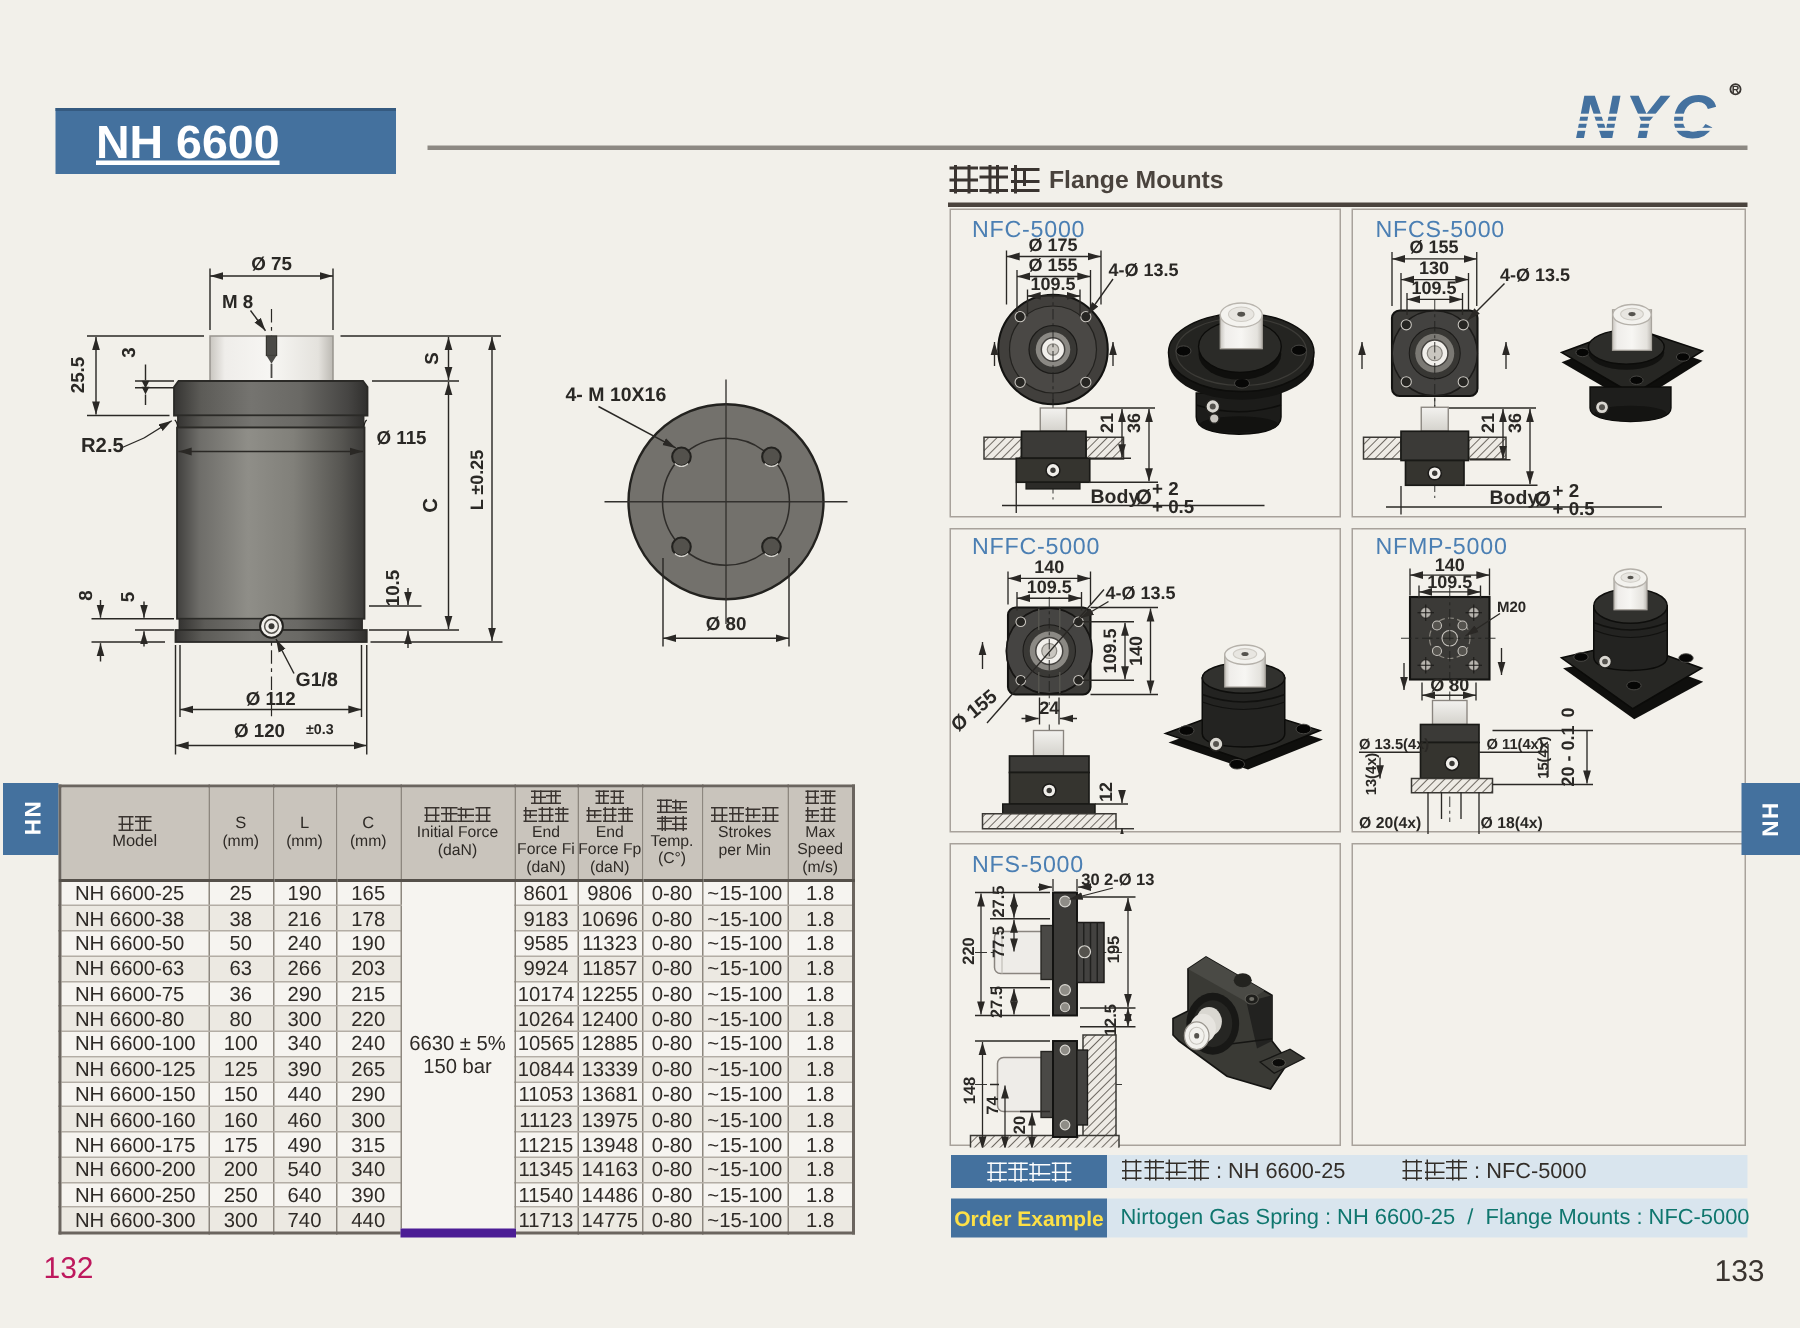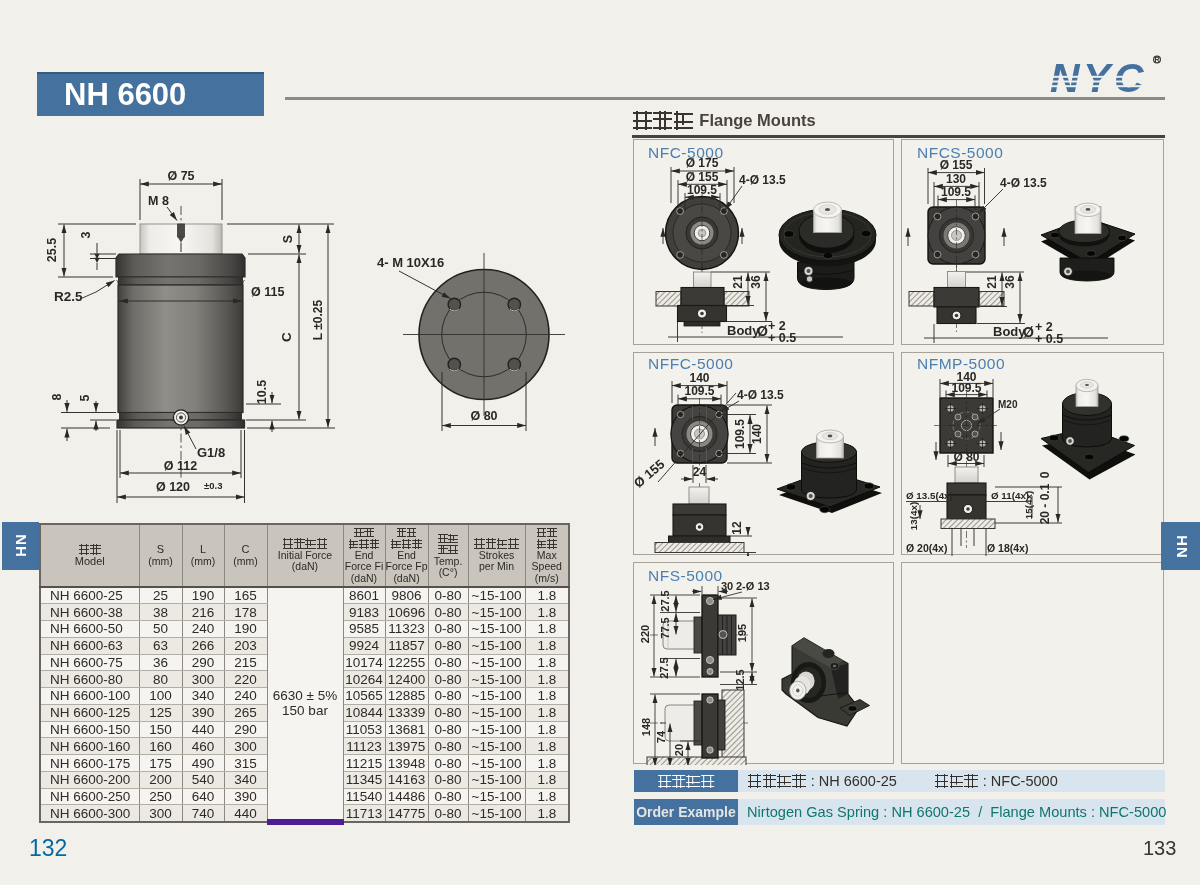--- a/index.html
+++ b/index.html
@@ -4,42 +4,42 @@
 body{width:1200px;height:885px;position:relative;background:#f2f0ea;font-family:"Liberation Sans",sans-serif;overflow:hidden;}
 .abs{position:absolute;}
 .cj{display:inline-block;width:0.94em;height:0.94em;margin:0 .045em;vertical-align:-0.13em;background-repeat:no-repeat;
  background-image:linear-gradient(var(--c,#3a3430),var(--c,#3a3430)),linear-gradient(var(--c,#3a3430),var(--c,#3a3430)),linear-gradient(var(--c,#3a3430),var(--c,#3a3430)),linear-gradient(var(--c,#3a3430),var(--c,#3a3430)),linear-gradient(var(--c,#3a3430),var(--c,#3a3430));
  background-size:100% .1em,100% .1em,100% .1em,.1em 100%,.1em 100%;
  background-position:0 .05em,0 55%,0 calc(100% - .02em),20% 0,74% 0;}
 .cj2{background-position:0 .05em,0 40%,0 calc(100% - .02em),30% 0,64% 0;}
 .cj3{background-size:100% .1em,100% .1em,100% .1em,.1em 100%,.1em 55%;background-position:0 .12em,0 60%,0 calc(100% - .02em),14% 0,50% .2em;}
 
 #titlebox{left:37px;top:72px;width:227px;height:42px;background:#44719e;border-top:2px solid #355a80;}
-#titlebox span{position:absolute;left:27px;top:3px;color:#fff;font-size:31px;font-weight:bold;letter-spacing:0px;}
+#titlebox span{position:absolute;left:27px;top:3px;color:#fff;font-size:31px;font-weight:bold;letter-spacing:0px;text-decoration:underline;}
 #hr1{left:285px;top:97px;width:880px;height:3px;background:#8d8983;}
 #fmhead{left:632px;top:109px;width:540px;height:26px;color:#4a433d;font-size:20px;font-weight:bold;}
 #fmhead .en{font-size:16.5px;vertical-align:1px;}
 #fmunder{left:632px;top:135px;width:533px;height:2.5px;background:#4a433d;}
 .panel{background:#f3f1eb;border:1.5px solid #a8a29b;}
 #p1{left:633px;top:139px;width:259px;height:204px;}
 #p2{left:901px;top:139px;width:261px;height:204px;}
 #p3{left:633px;top:352px;width:259px;height:201px;}
 #p4{left:901px;top:352px;width:261px;height:201px;}
 #p5{left:633px;top:562px;width:259px;height:200px;}
 #p6{left:901px;top:562px;width:261px;height:200px;}
 #f1b{left:634px;top:770px;width:104px;height:22px;background:#44719e;color:#fff;font-size:14px;}
 #f1b .in{position:absolute;left:50%;top:50%;transform:translate(-50%,-50%);white-space:nowrap;--c:#fff;}
 #f1t{left:738px;top:770px;width:427px;height:22px;background:#d9e5ee;color:#332e29;font-size:14.5px;}
-#f2b{left:634px;top:799px;width:104px;height:26px;background:#44719e;color:#e5e5e5;font-size:14px;font-weight:bold;text-align:center;line-height:26px;white-space:nowrap;}
+#f2b{left:634px;top:799px;width:104px;height:26px;background:#44719e;color:#fde047;font-size:14px;font-weight:bold;text-align:center;line-height:26px;white-space:nowrap;}
 #f2t{left:738px;top:799px;width:427px;height:26px;background:#d9e5ee;color:#0f766e;font-size:14.6px;line-height:26px;white-space:nowrap;}
 #tabL{left:2px;top:522px;width:37px;height:48px;background:#44719e;}
 #tabL span{position:absolute;left:50%;top:50%;transform:translate(-50%,-50%) rotate(90deg);color:#fff;font-weight:bold;font-size:15px;letter-spacing:1px;}
 #tabR{left:1161px;top:522px;width:39px;height:48px;background:#44719e;}
 #tabR span{position:absolute;left:50%;top:50%;transform:translate(-50%,-50%) rotate(-90deg);color:#fff;font-weight:bold;font-size:15px;letter-spacing:1px;}
-#pn132{left:29px;top:835px;font-size:23px;color:#0369a1;text-align:center;}
+#pn132{left:29px;top:835px;font-size:20px;color:#be185d;text-align:center;}
 #pn133{left:1143px;top:837px;font-size:20px;color:#3a3430;}
 
 #tbl{left:39px;top:523px;border-collapse:collapse;table-layout:fixed;color:#2e2a26;}
 #tbl td{border-left:1px solid #8d877f;border-right:1px solid #8d877f;border-top:1px solid #b3ada5;border-bottom:1px solid #b3ada5;padding:0;text-align:center;overflow:hidden;}
 #tbl{border:2px solid #6b655f;}
 #tbl .hd td{background:#c9c4bc;font-size:10.5px;line-height:11.4px;border-bottom:2px solid #55504a;white-space:nowrap;}
 #tbl .hd .b{font-size:11px;}
 #tbl tr{height:16.78px;}
 #tbl tr.hd{height:63px;}
 #tbl td.m{text-align:left;padding-left:9px;margin-top:28px;}

